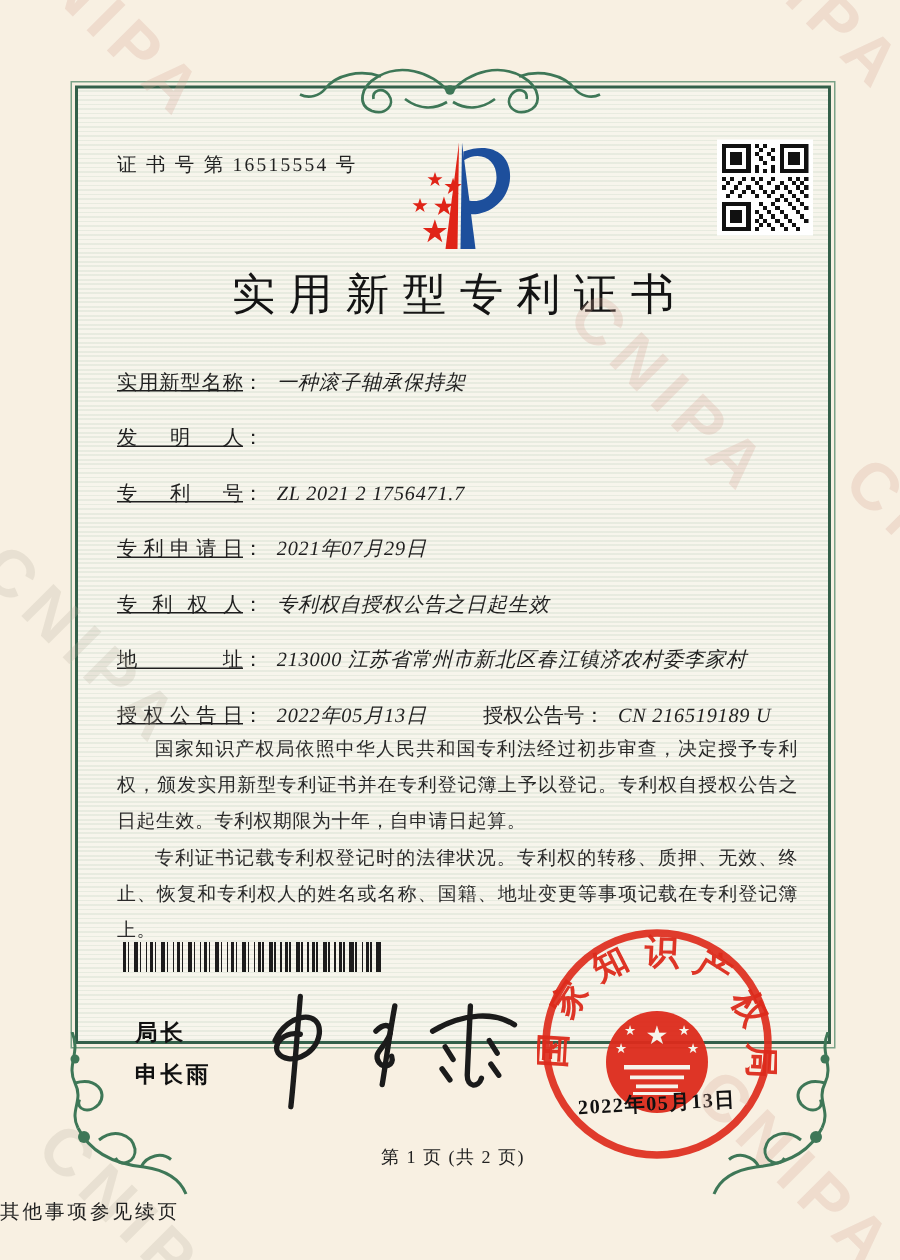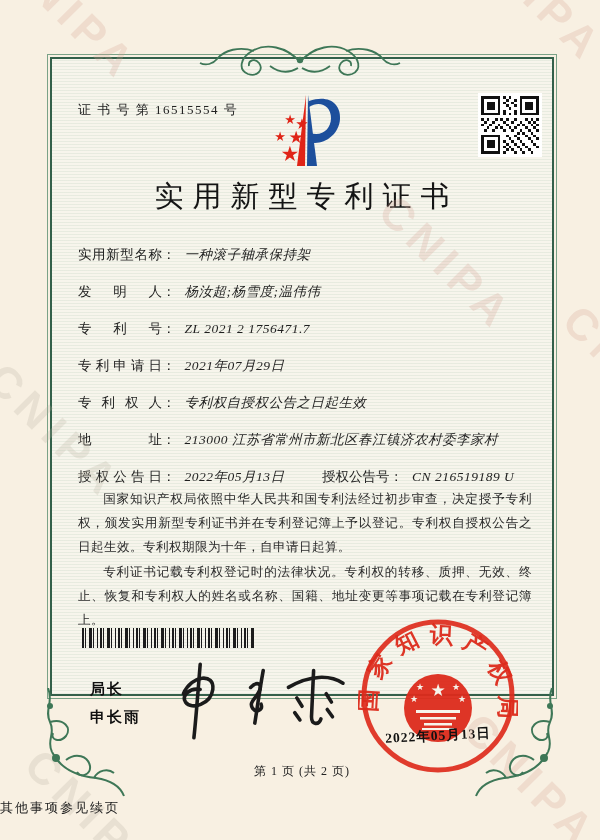--- a/index.html
+++ b/index.html
@@ -26,21 +26,21 @@
 
   .logo { position:absolute; left:198px; top:32px; width:92px; height:78px; }
   .qr { position:absolute; left:426px; top:34px; width:64px; height:64px; background:#fff; padding:3px; }
   .qr svg { width:100%; height:100%; display:block; }
 
   .title { position:absolute; left:0; right:0; top:118px; text-align:center;
            font-size:29px; font-weight:normal; letter-spacing:9px; color:#141414; text-indent:9px; }
 
   .fields { position:absolute; left:26px; right:24px; top:186px; font-size:13.5px; color:#1f1f1f; }
   .row { display:flex; margin-bottom:17px; line-height:20px; }
-  .flabel { display:inline-block; width:84px; text-align:justify; text-align-last:justify; }
+  .flabel { display:inline-block; width:84px; text-align:justify; text-align-last:justify;text-decoration:underline; }
   .colon { margin-right:9px; }
   .fvalue { letter-spacing:0.5px;font-style:italic; }
   .row7 .fgroup { display:flex; }
   .row7 .g1 { width:244px; }
 
   .paras { position:absolute; left:26px; right:20px; top:428px; font-size:12.6px;
            line-height:1.92; color:#2a2a2a; text-align:justify; }
   .paras p { text-indent:2em; letter-spacing:0.4px; }
 
   .barcode { position:absolute; left:30px; top:569px; width:172px; height:20px;
@@ -117,21 +117,20 @@
 
       <div class="fields">
         <div class="row">
           <span class="flabel">实用新型名称</span>
             <span class="colon">：</span>
           <span class="fvalue">一种滚子轴承保持架</span>
         </div>
         <div class="row">
           <span class="flabel">发明人</span>
             <span class="colon">：</span>
-          <span class="fvalue">杨汝超;杨雪度;温伟伟</span>
         </div>
         <div class="row">
           <span class="flabel">专利号</span>
             <span class="colon">：</span>
           <span class="fvalue">ZL 2021 2 1756471.7</span>
         </div>
         <div class="row">
           <span class="flabel">专利申请日</span>
             <span class="colon">：</span>
           <span class="fvalue">2021年07月29日</span>

